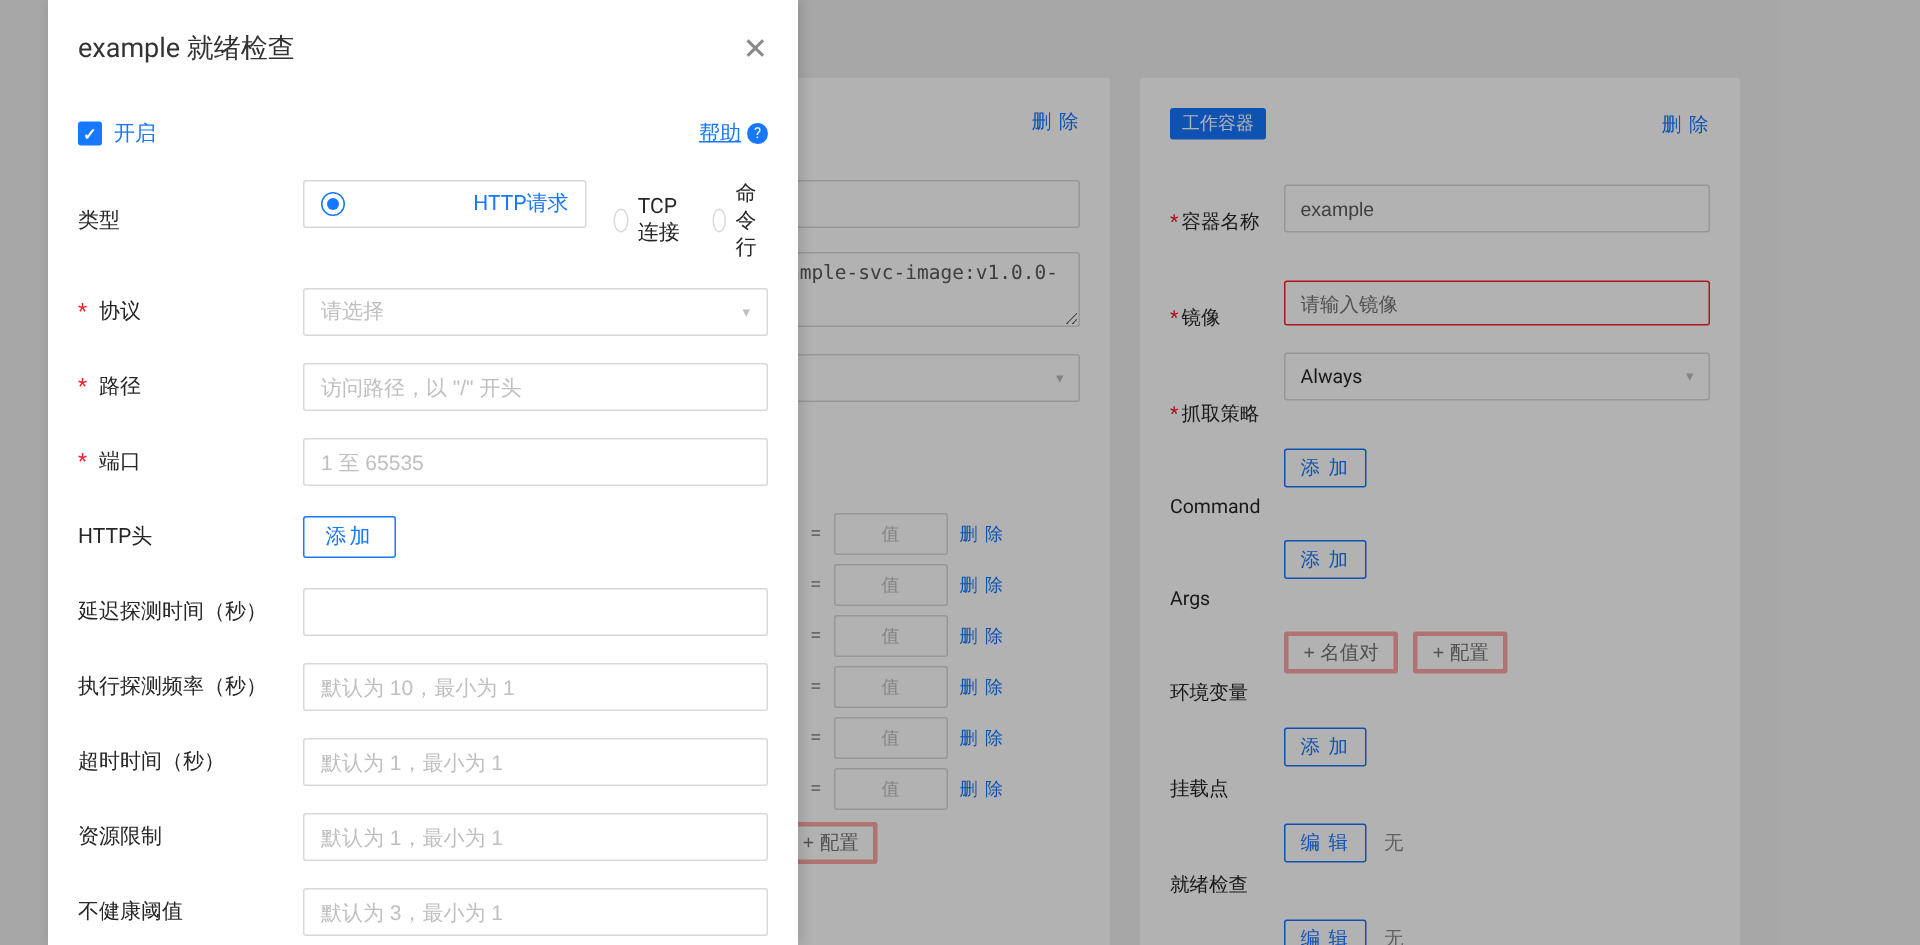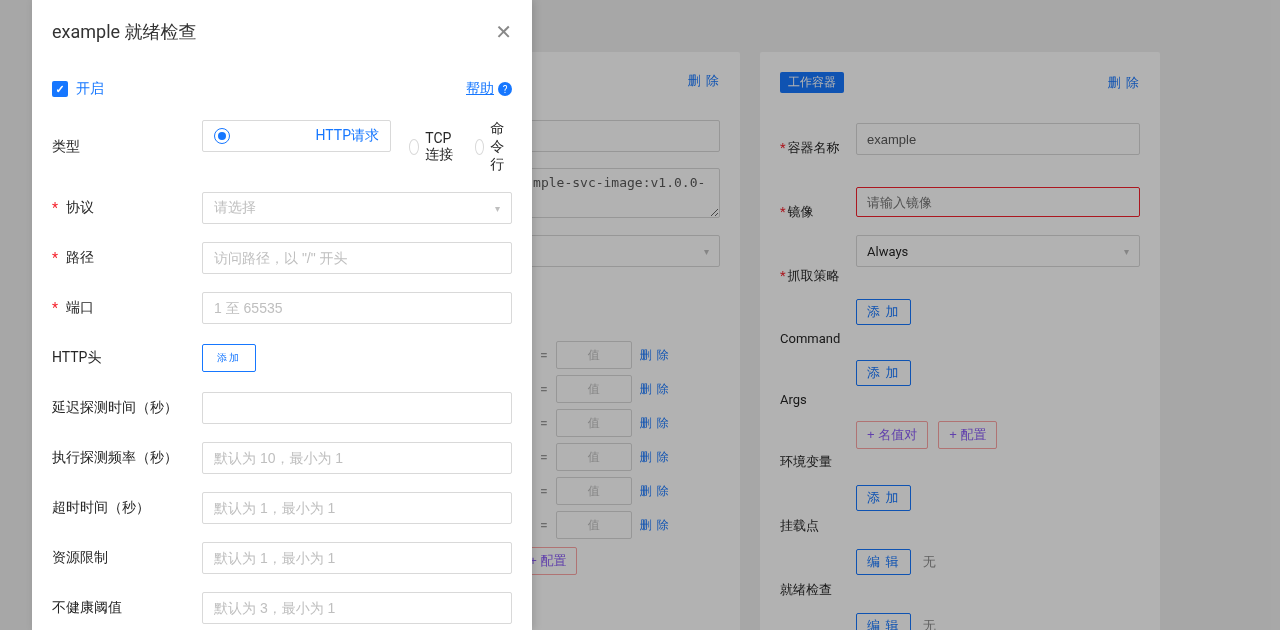--- a/index.html
+++ b/index.html
@@ -75,21 +75,21 @@
     background:#fff;
     outline:none;
   }
   input.tx::placeholder { color:#bfbfbf; }
   .sel { display:flex; align-items:center; justify-content:space-between; cursor:pointer; }
   .sel .ph { color:#bfbfbf; }
   .sel .arrow { color:#bfbfbf; font-size:10px; }
   .btn-add {
     height:28px; padding:0 14px;
     border:1px solid #1677ff; color:#1677ff; background:#fff;
-    border-radius:2px; font-size:10px; cursor:pointer;
+    border-radius:2px; font-size:14px; cursor:pointer;
     letter-spacing:2px;
   }
   .btn-add.sm { height:26px; padding:0 10px; letter-spacing:1px; font-size:13px; }
   .btn-ghost {
     height:28px; padding:0 12px;
     border:1px solid #d9d9d9; color:#595959; background:#fff;
     border-radius:2px; font-size:13px; cursor:pointer;
   }
 
   
@@ -122,21 +122,21 @@
   .env-row { display:flex; align-items:center; gap:8px; margin-bottom:6px; }
   .env-row .k { width:96px; height:28px; border:1px solid #d9d9d9; border-radius:2px; padding:0 8px; font-size:12px; color:#595959; overflow:hidden; text-overflow:ellipsis; white-space:nowrap; display:flex; align-items:center; }
   .env-row .eq { color:#999; }
   .env-row .v { width:76px; height:28px; border:1px solid #d9d9d9; border-radius:2px; display:flex; align-items:center; justify-content:center; font-size:12px; color:#bfbfbf; }
   .env-row .del { color:#1677ff; font-size:12px; cursor:pointer; letter-spacing:1px; }
   .bg-sel { display:flex; align-items:center; justify-content:space-between; width:100%; height:32px; border:1px solid #d9d9d9; border-radius:2px; padding:0 10px; font-size:13px; }
   .bg-sel .arrow { color:#bfbfbf; font-size:10px; }
   .none-txt { color:#8c8c8c; font-size:13px; margin-left:12px; }
   .inline-ctrl { display:flex; align-items:center; }
   .pair-btns { display:flex; gap:10px; }
-  .btn-plus { height:28px; padding:0 10px; border:1px solid #fca5a5; color:#8b5cf6; background:#fff; border-radius:2px; font-size:13px; cursor:pointer;text-align:right; }
+  .btn-plus { height:28px; padding:0 10px; border:3px solid #fca5a5; color:#737373; background:#fff; border-radius:2px; font-size:13px; cursor:pointer;text-align:right; }
 </style>
 </head>
 <body>
 
 <div class="bg-page">
   <div class="bg-stage">
 
     <div class="card">
       <div class="card-hdr">
         <span></span>

